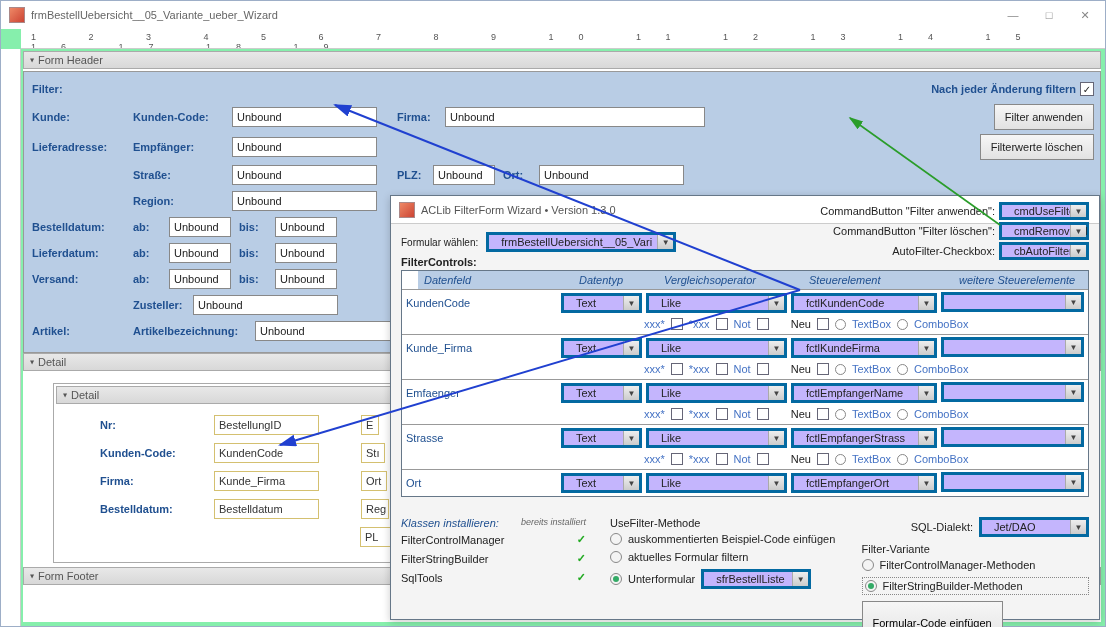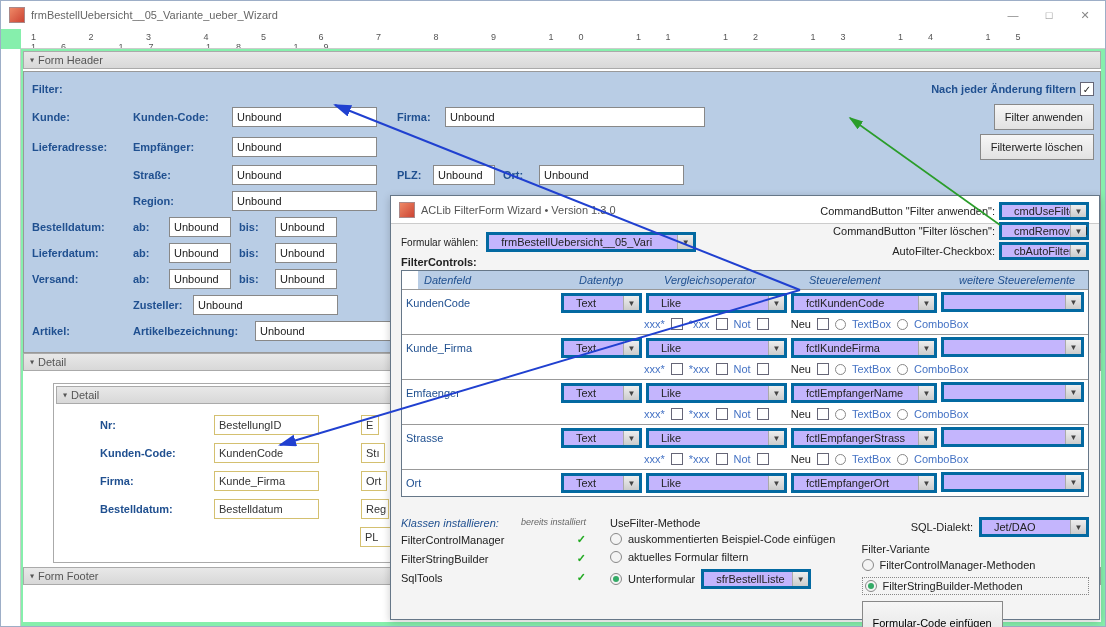--- a/index.html
+++ b/index.html
@@ -259,21 +259,21 @@
       <div class="r">
           <span>AutoFilter-Checkbox:</span>
           <span class="combo">
             <span>cbAutoFilter</span>
             <span class="arr">▼</span>
           </span>
         </div>
     </div>
     <div class="wiz-toprow">
       <span class="biglabel">Formular wählen:</span>
-      <span class="combo" style="width:210px">
+      <span class="combo" style="width:190px">
           <span>frmBestellUebersicht__05_Vari</span>
           <span class="arr">▼</span>
         </span>
     </div>
     <div class="fc-label">FilterControls:</div>
     <div class="fc-table">
       <div class="fc-head">
         <div class="c1">Datenfeld</div>
         <div class="c2">Datentyp</div>
         <div class="c3">Vergleichsoperator</div>

